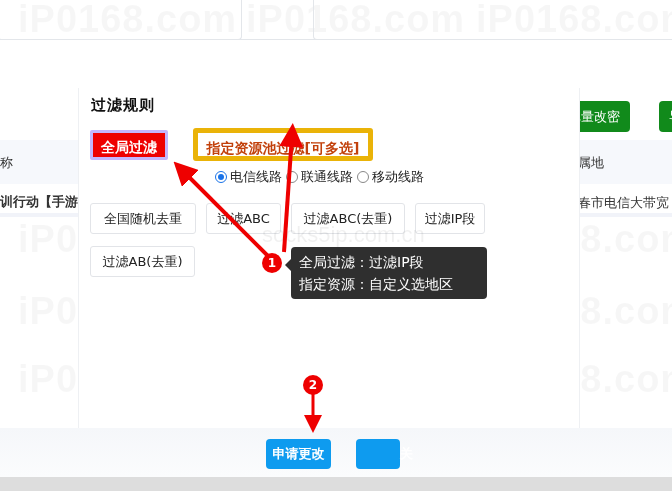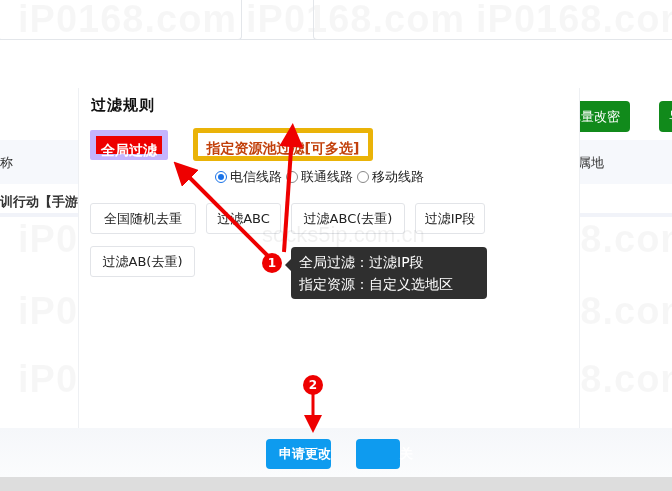--- a/index.html
+++ b/index.html
@@ -14,35 +14,35 @@
   .bg-line { position: absolute; top: 39px; left: 0; width: 672px; height: 1px; background: #e3e6ea; }
   .bg-table-head { position: absolute; left: 0; top: 140px; width: 672px; height: 44px; background: #f6f8fc; }
   .bg-text { position: absolute; font-size: 13px; color: #333; white-space: nowrap; }
   .bg-green-btn { position: absolute; top: 101px; height: 31px; background: #118a1b; color: #fff; font-size: 13px; border-radius: 4px; padding: 0 10px; line-height: 31px; white-space: nowrap; }
   .bg-row-sep { position: absolute; left: 0; top: 213px; width: 672px; height: 4px; background: #f1f3f9; }
   .bg-scroll { position: absolute; left: 0; bottom: 0; width: 672px; height: 14px; background: #dddddd; }
 
   
   .modal { position: absolute; left: 78px; top: 88px; width: 502px; height: 390px; background: #ffffff; border-left: 1px solid #eef0f3; border-right: 1px solid #eef0f3; }
   .modal-title { position: absolute; left: 12px; top: 8px; font-size: 15px; color: #111; font-weight: bold; letter-spacing: 1px; }
-  .btn-global { position: absolute; left: 11px; top: 42px; width: 78px; height: 30px; background: #ee0000; border: 6px solid #c4b5fd; color: #fff; font-weight: bold; font-size: 14px; text-align: center; line-height: 28px; border-radius: 2px; cursor: pointer; }
+  .btn-global { position: absolute; left: 11px; top: 42px; width: 78px; height: 30px; background: #ee0000; border: 3px solid #c4b5fd; color: #fff; font-weight: bold; font-size: 14px; text-align: center; line-height: 28px; border-radius: 2px; cursor: pointer; }
   .btn-pool { position: absolute; left: 114px; top: 40px; width: 180px; height: 33px; background: #fff; border: 5px solid #eab308; color: #c2410c; font-weight: bold; font-size: 14px; text-align: center; line-height: 31px; border-radius: 3px; cursor: pointer; }
   .radios { position: absolute; left: 136px; top: 80px; display: flex; align-items: center; font-size: 13px; color: #222; }
   .radio { display: flex; align-items: center; margin-right: 4px; cursor: pointer; }
   .radio .dot { width: 12px; height: 12px; border-radius: 50%; border: 1px solid #888; background: #fff; margin-right: 3px; position: relative; }
   .radio .dot.on { border-color: #1a73e8; }
   .radio .dot.on::after { content: ""; position: absolute; left: 2px; top: 2px; width: 6px; height: 6px; border-radius: 50%; background: #1a73e8; }
   .opt-btn { position: absolute; height: 31px; border: 1px solid #e2e4e8; border-radius: 3px; background: #fff; font-size: 13px; color: #222; line-height: 29px; text-align: center; cursor: pointer; }
 
   .tooltip { position: absolute; left: 291px; top: 247px; width: 196px; height: 52px; background: #2f2f2f; color: #fff; border-radius: 4px; font-size: 14px; line-height: 22px; padding: 4px 8px; }
   .tooltip::before { content: ""; position: absolute; left: -6px; top: 12px; border-top: 6px solid transparent; border-bottom: 6px solid transparent; border-right: 6px solid #2f2f2f; }
   .badge { position: absolute; width: 20px; height: 20px; border-radius: 50%; background: #e00; color: #fff; font-size: 12px; font-weight: bold; text-align: center; line-height: 20px; }
 
   .footer-band { position: absolute; left: 0; top: 428px; width: 672px; height: 49px; background: linear-gradient(to bottom, #f5f7fa, #fbfcfd); }
-  .btn-blue { position: absolute; top: 439px; height: 30px; background: #0e9bef; color: #fff; font-size: 13px; border-radius: 4px; text-align: right; line-height: 30px; font-weight: bold; cursor: pointer; }
+  .btn-blue { position: absolute; top: 439px; height: 30px; background: #0e9bef; color: #fff; font-size: 13px; border-radius: 4px; text-align: center; line-height: 30px; font-weight: bold; cursor: pointer; }
 
   .arrows { position: absolute; left: 0; top: 0; width: 672px; height: 491px; pointer-events: none; }
   .watermark-mid { position: absolute; left: 262px; top: 222px; font-family: Liberation Sans, sans-serif; font-size: 22px; color: rgba(0,0,0,0.06); }
 </style>
 </head>
 <body>
 
 <div class="stage">
 
   <div class="wm" style="left:18px;top:-2px;">iP0168.com</div>
@@ -61,20 +61,21 @@
   <div class="bg-topbox" style="left:313px;width:362px;"></div>
   <div class="bg-line"></div>
 
   <div class="bg-green-btn" style="left:558px;">批量改密</div>
   <div class="bg-green-btn" style="left:659px;width:30px;">导</div>
 
   <div class="bg-table-head"></div>
   <div class="bg-text" style="left:0px;top:154px;">称</div>
   <div class="bg-text" style="left:578px;top:154px;">属地</div>
   <div class="bg-text" style="left:0px;top:193px;font-weight:bold;">训行动【手游】</div>
+  <div class="bg-text" style="left:578px;top:194px;">春市电信大带宽</div>
   <div class="bg-row-sep"></div>
 
   <div class="modal">
     <div class="modal-title">过滤规则</div>
 
     <div class="btn-global">全局过滤</div>
     <div class="btn-pool">指定资源池过滤[可多选]</div>
 
     <div class="radios">
       <label class="radio">

